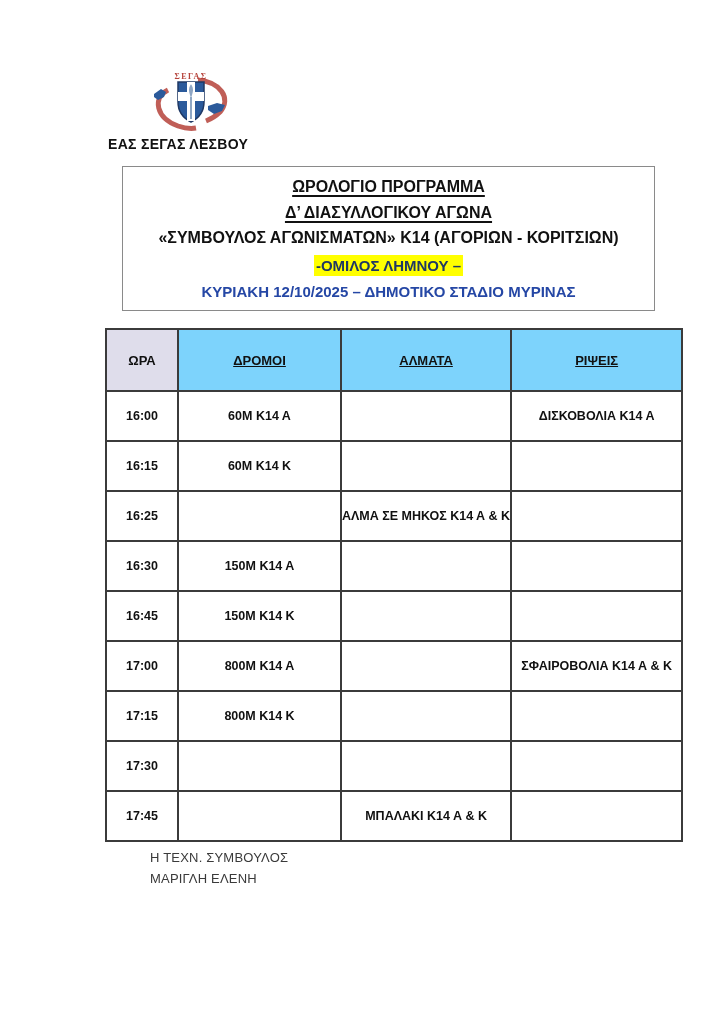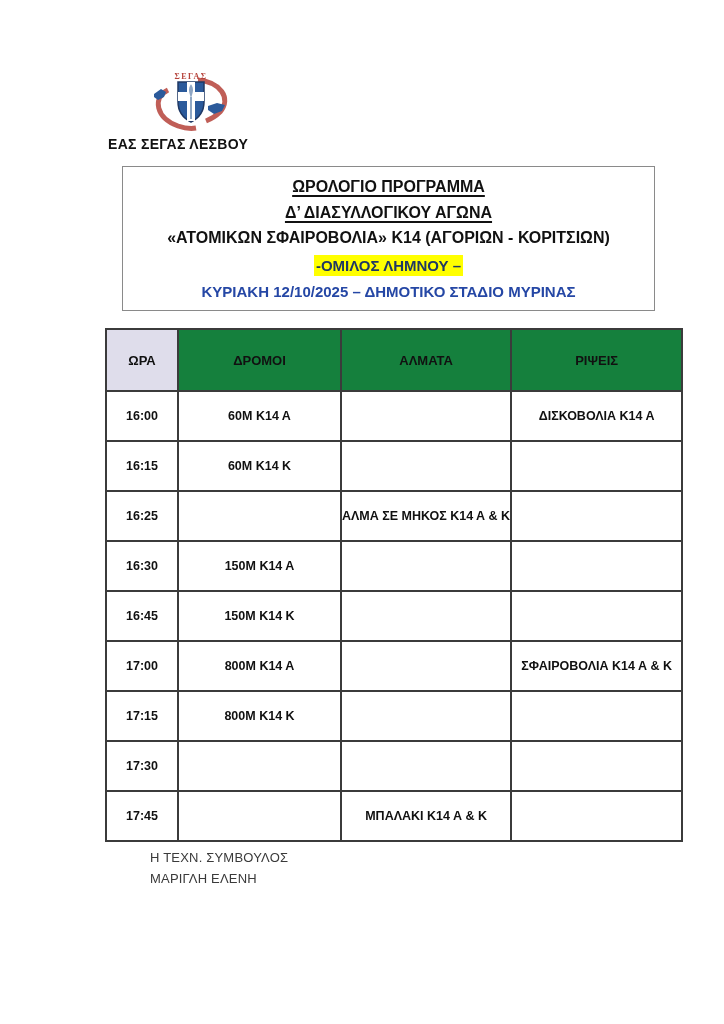--- a/index.html
+++ b/index.html
@@ -93,21 +93,21 @@
     overflow: hidden;
     white-space: nowrap;
   }
   table.schedule th {
     height: 62px;
     font-size: 13px;
     color: #111111;
     margin-left: 34px;
   }
   .hdr-time  { background: #dfddeb; }
-  .hdr-event { background: #15803d; }
+  .hdr-event { background: #7dd3fc; text-decoration: underline; }
   table.schedule td {
     height: 50px;
     font-size: 12.5px;
     background: #ffffff;
     color: #111111;
   }
   .col-time   { width: 72px; }
   .col-dromoi { width: 163px; }
   .col-almata { width: 170px; }
   .col-ripseis{ width: 171px; }
@@ -150,21 +150,21 @@
 
       <text x="43" y="9" text-anchor="middle" font-size="8" font-weight="bold" letter-spacing="1.5" fill="#b5423a" font-family="Liberation Serif, serif">ΣΕΓΑΣ</text>
     </svg>
   </div>
 
   <div class="org-name">ΕΑΣ ΣΕΓΑΣ ΛΕΣΒΟΥ</div>
 
   <div class="title-box">
     <div class="title-line1">ΩΡΟΛΟΓΙΟ ΠΡΟΓΡΑΜΜΑ</div>
     <div class="title-line2">Δ’ ΔΙΑΣΥΛΛΟΓΙΚΟΥ ΑΓΩΝΑ</div>
-    <div class="title-line3">«ΑΤΟΜΙΚΩΝ ΣΦΑΙΡΟΒΟΛΙΑ» Κ14 (ΑΓΟΡΙΩΝ - ΚΟΡΙΤΣΙΩΝ)</div>
+    <div class="title-line3">«ΣΥΜΒΟΥΛΟΣ ΑΓΩΝΙΣΜΑΤΩΝ» Κ14 (ΑΓΟΡΙΩΝ - ΚΟΡΙΤΣΙΩΝ)</div>
     <div class="title-highlight">-ΟΜΙΛΟΣ ΛΗΜΝΟΥ –</div>
     <div class="title-date">ΚΥΡΙΑΚΗ 12/10/2025 – ΔΗΜΟΤΙΚΟ ΣΤΑΔΙΟ ΜΥΡΙΝΑΣ</div>
   </div>
 
   <table class="schedule">
     <colgroup>
       <col class="col-time">
         <col class="col-dromoi">
         <col class="col-almata">
         <col class="col-ripseis">

